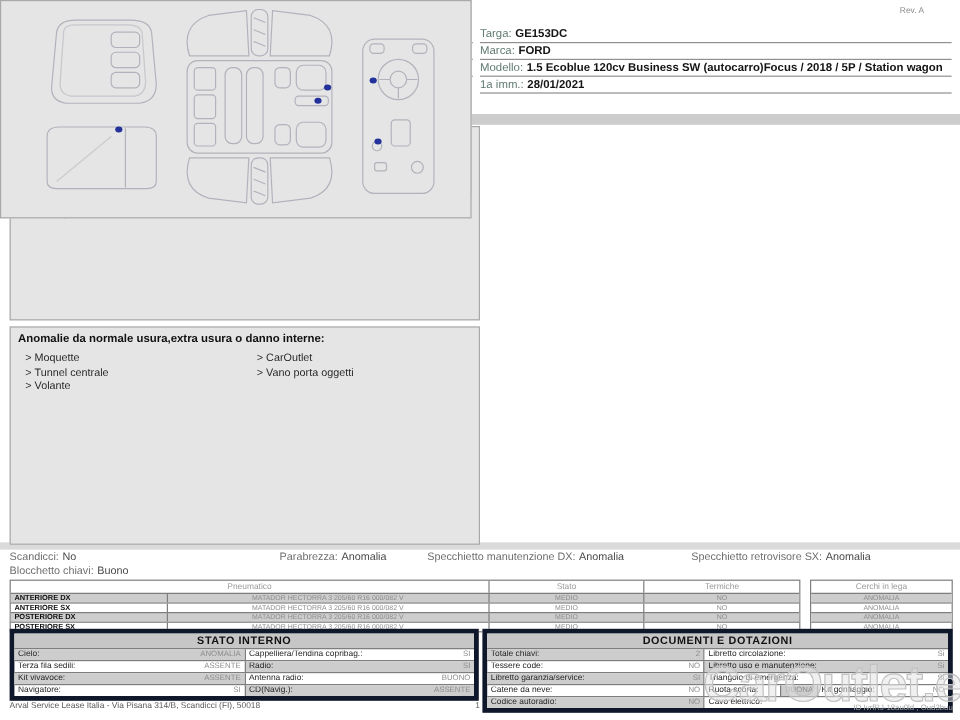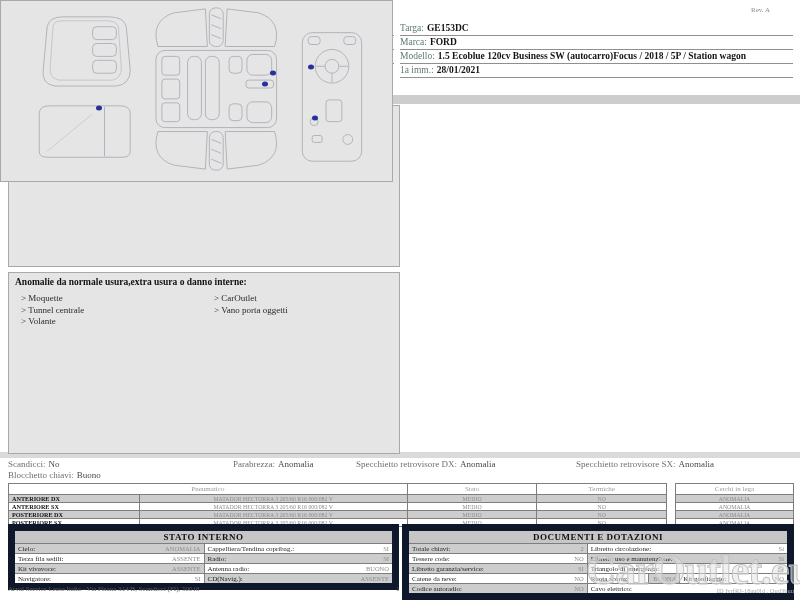--- a/index.html
+++ b/index.html
@@ -1,17 +1,17 @@
 <!DOCTYPE html>
 <html><head>
 <meta charset="utf-8">
 <style>
   html,body{margin:0;padding:0;background:#fff;}
   .page{position:relative;width:800px;height:600px;background:#ffffff;overflow:hidden;
-        font-family:Liberation Serif, serif;color:#222;}
+        font-family:Liberation Sans, sans-serif;color:#222;}
 
   
   .title{position:absolute;left:8px;top:3px;font-size:15px;font-weight:bold;
          letter-spacing:1px;color:#2e6e60;}
   .rev{position:absolute;right:30px;top:6px;font-size:7px;color:#8a8a8a;}
 
   .info-col{position:absolute;top:22px;}
   .info-left{left:8px;width:386px;}
   .info-right{left:400px;width:393px;}
   .irow{border-bottom:1px solid #8f8f8f;padding:1px 0 1px 0;line-height:11px;
@@ -65,21 +65,21 @@
   .gv{font-size:5.8px;color:#8d8d8d;justify-content:center;}
   .shade{background:#cdcdcd;}
 
   .ctable{position:absolute;left:675px;top:483px;width:119px;border:1px solid #7e7e7e;
           box-sizing:border-box;}
   .ctable .trow{display:flex;border-top:1px solid #7e7e7e;height:7px;align-items:center;
                 justify-content:center;}
   .ctable .trow:first-child{border-top:none;height:10px;}
 
   
-  .btable{position:absolute;top:524px;border:7px solid #0f172a;box-sizing:border-box;background:#fff;}
+  .btable{position:absolute;top:524px;border:4px solid #0f172a;box-sizing:border-box;background:#fff;}
   .bt-left{left:8px;width:391px;}
   .bt-right{left:402px;width:392px;}
   .bhead{height:12px;background:#c6c6c6;border-bottom:1px solid #7e7e7e;text-align:center;
          font-size:9px;font-weight:bold;color:#111;letter-spacing:.5px;line-height:12px;}
   .brow{display:flex;height:9px;border-top:1px solid #7e7e7e;}
   .brow:nth-child(2){border-top:none;}
   .half{display:flex;align-items:center;box-sizing:border-box;overflow:hidden;}
   .half + .half{border-left:1px solid #7e7e7e;}
   .bt-left .half{width:50%;}
   .bt-right .h1{width:47%;}
@@ -312,21 +312,21 @@
   <div class="cond cond1">
     <span class="lbl">Scandicci:</span><span class="val">No</span>
   </div>
   <div class="cond cond2">
     <span class="lbl">Blocchetto chiavi:</span><span class="val">Buono</span>
   </div>
   <div class="cond cond3">
     <span class="lbl">Parabrezza:</span><span class="val">Anomalia</span>
   </div>
   <div class="cond cond4">
-    <span class="lbl">Specchietto retrovisore DX:</span><span class="val">Anomalia</span>
+    <span class="lbl">Specchietto manutenzione DX:</span><span class="val">Anomalia</span>
   </div>
   <div class="cond cond5">
     <span class="lbl">Specchietto retrovisore SX:</span><span class="val">Anomalia</span>
   </div>
 
   <div class="ttable">
     <div class="trow thead">
       <span class="tc w-pn">Pneumatico</span>
       <span class="tc w-st">Stato</span>
       <span class="tc w-tm">Termiche</span>

